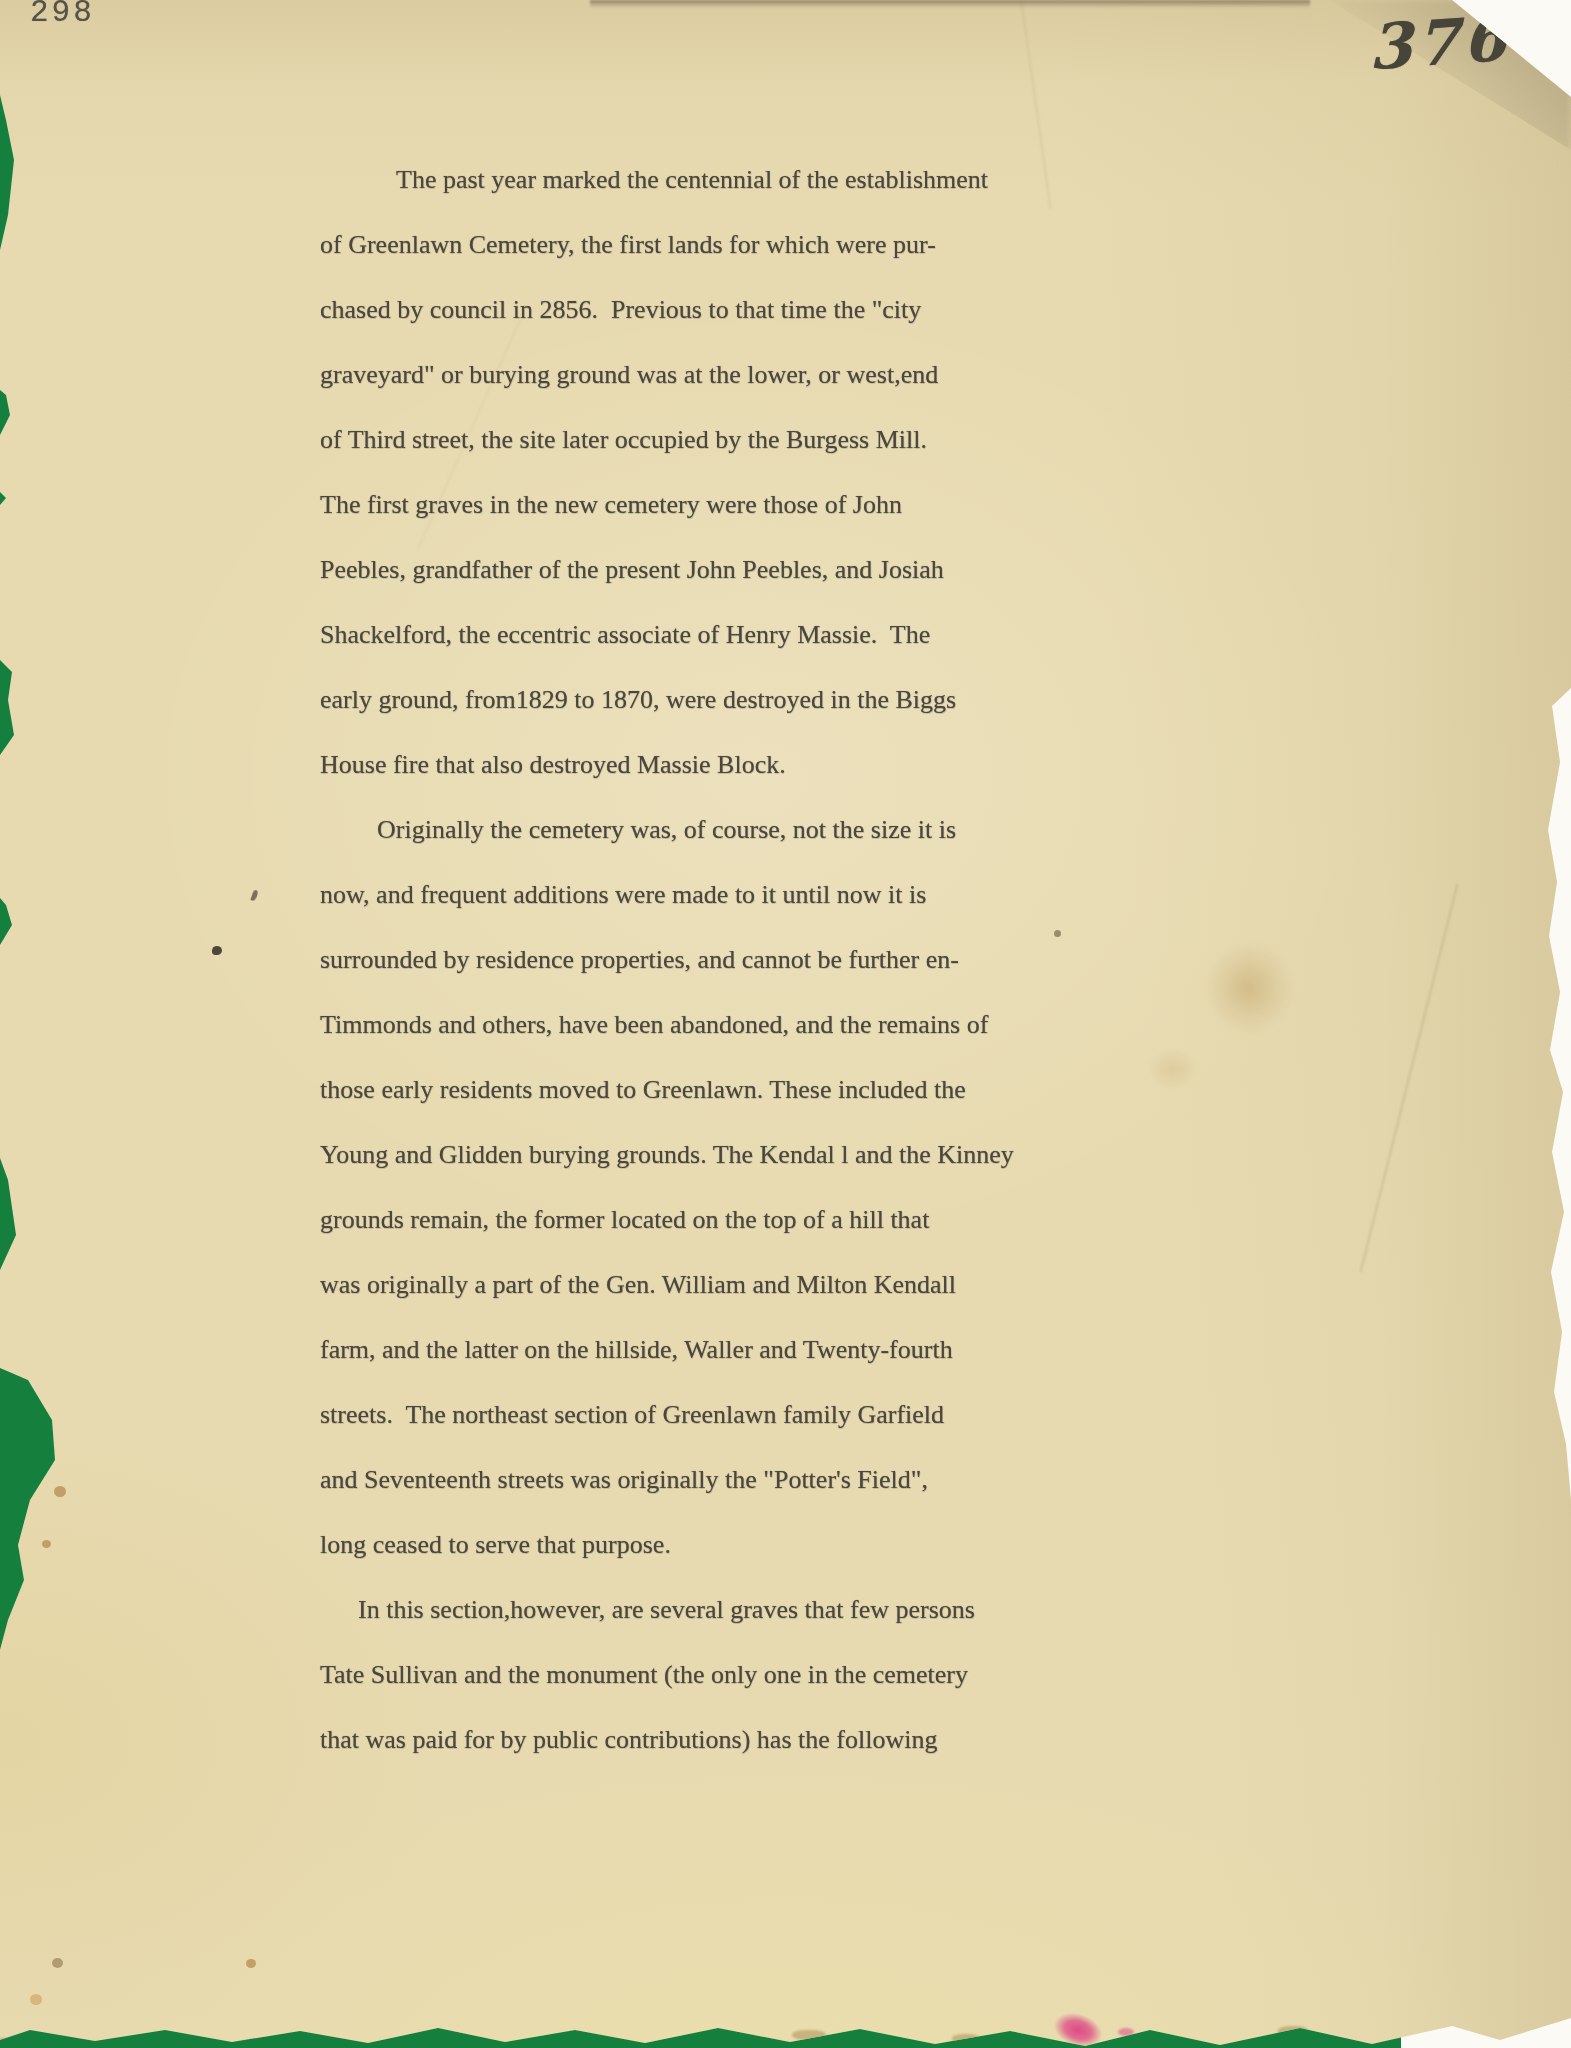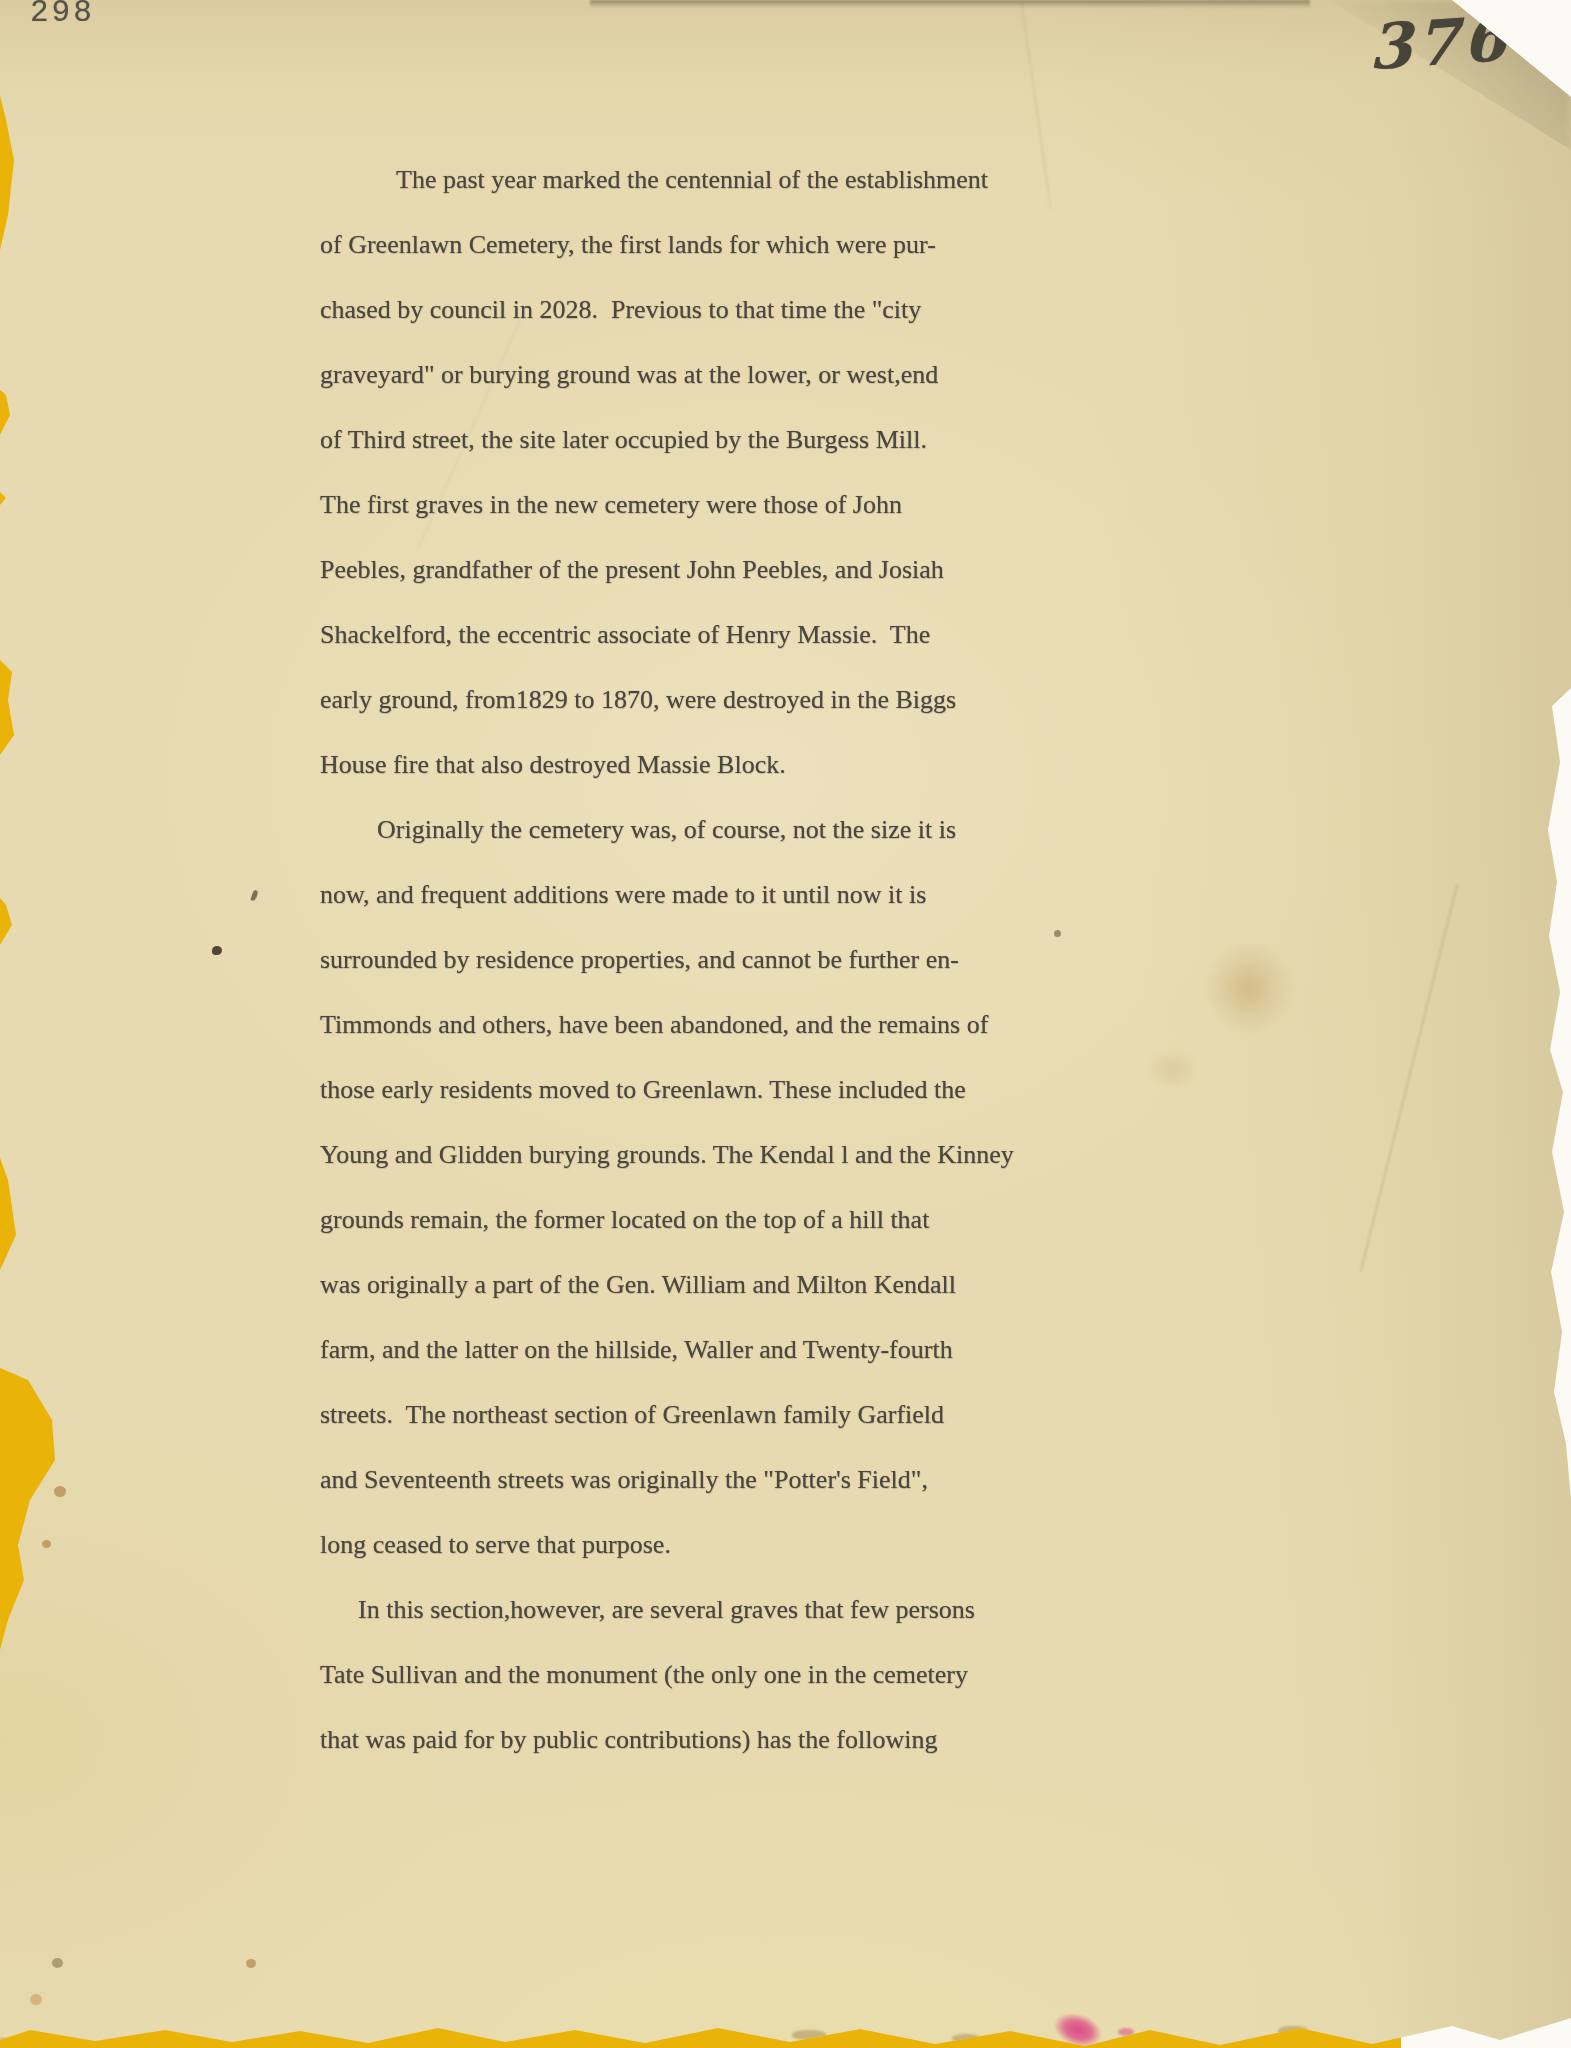--- a/index.html
+++ b/index.html
@@ -5,21 +5,21 @@
   html, body { margin: 0; padding: 0; }
   body {
     width: 1571px; height: 2048px;
     overflow: hidden;
     background: #fbfaf5;
     font-family: "Liberation Mono", monospace;
   }
   .scan {
     position: relative;
     width: 1401px; height: 2048px;
-    background: #eab308;
+    background: #15803d;
   }
   
   .page {
     position: absolute; left: 0; top: 0;
     width: 1571px; height: 2048px;
     background-color: var(--paper, #e7dab0);
     background-image:
       radial-gradient(900px 700px at 48% 38%, rgba(255,252,238,0.20), rgba(255,252,238,0) 70%),
       radial-gradient(1200px 520px at 50% 101%, rgba(240,230,165,0.30), rgba(240,230,165,0) 60%),
       radial-gradient(700px 500px at 0% 85%, rgba(222,203,140,0.35), rgba(222,203,140,0) 65%),
@@ -171,21 +171,21 @@
 
     <div class="pageno">298</div>
     <div class="handnum">376</div>
 
     <div class="margin-comma"></div>
     <div class="margin-dot"></div>
 
     <div class="text">
       <div class="line ind4">The past year marked the centennial of the establishment</div>
       <div class="line">of Greenlawn Cemetery, the first lands for which were pur-</div>
-      <div class="line">chased by council in 2028.  Previous to that time the "city</div>
+      <div class="line">chased by council in 2856.  Previous to that time the "city</div>
       <div class="line">graveyard" or burying ground was at the lower, or west,end</div>
       <div class="line">of Third street, the site later occupied by the Burgess Mill.</div>
       <div class="line">The first graves in the new cemetery were those of John</div>
       <div class="line">Peebles, grandfather of the present John Peebles, and Josiah</div>
       <div class="line">Shackelford, the eccentric associate of Henry Massie.  The</div>
       <div class="line">early ground, from1829 to 1870, were destroyed in the Biggs</div>
       <div class="line">House fire that also destroyed Massie Block.</div>
       <div class="line ind3">Originally the cemetery was, of course, not the size it is</div>
       <div class="line">now, and frequent additions were made to it until now it is</div>
       <div class="line">surrounded by residence properties, and cannot be further en-</div>

